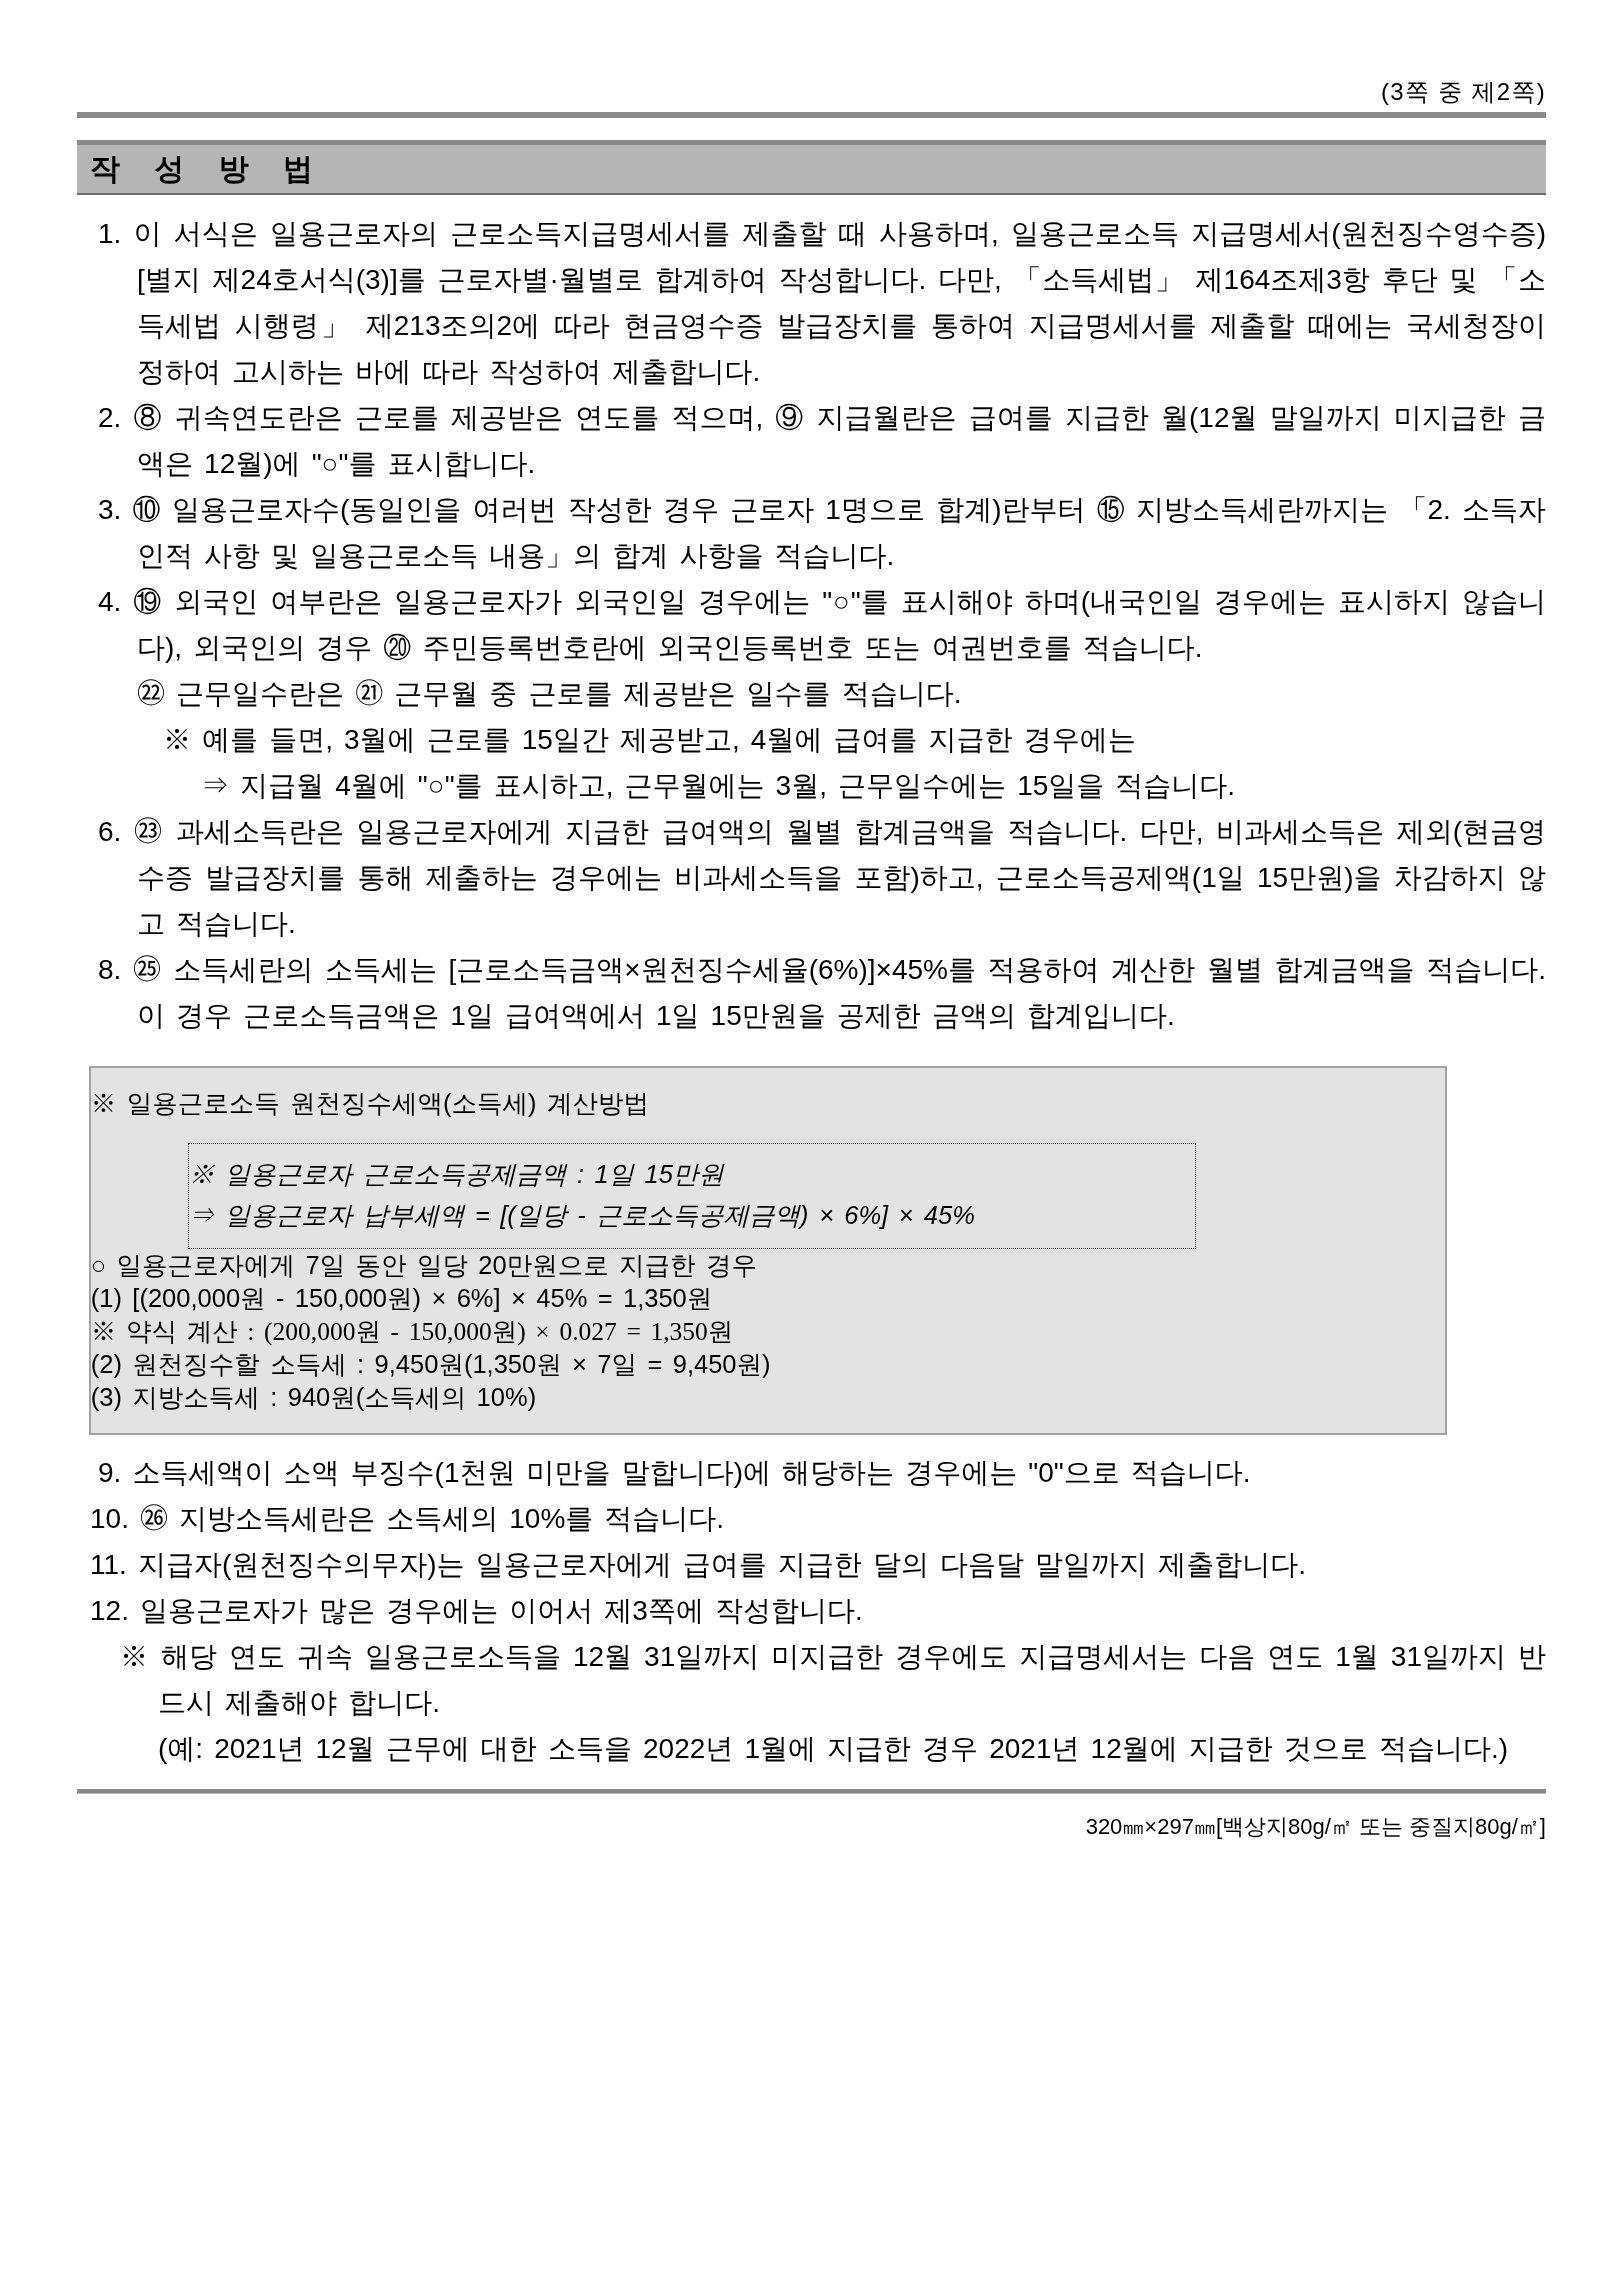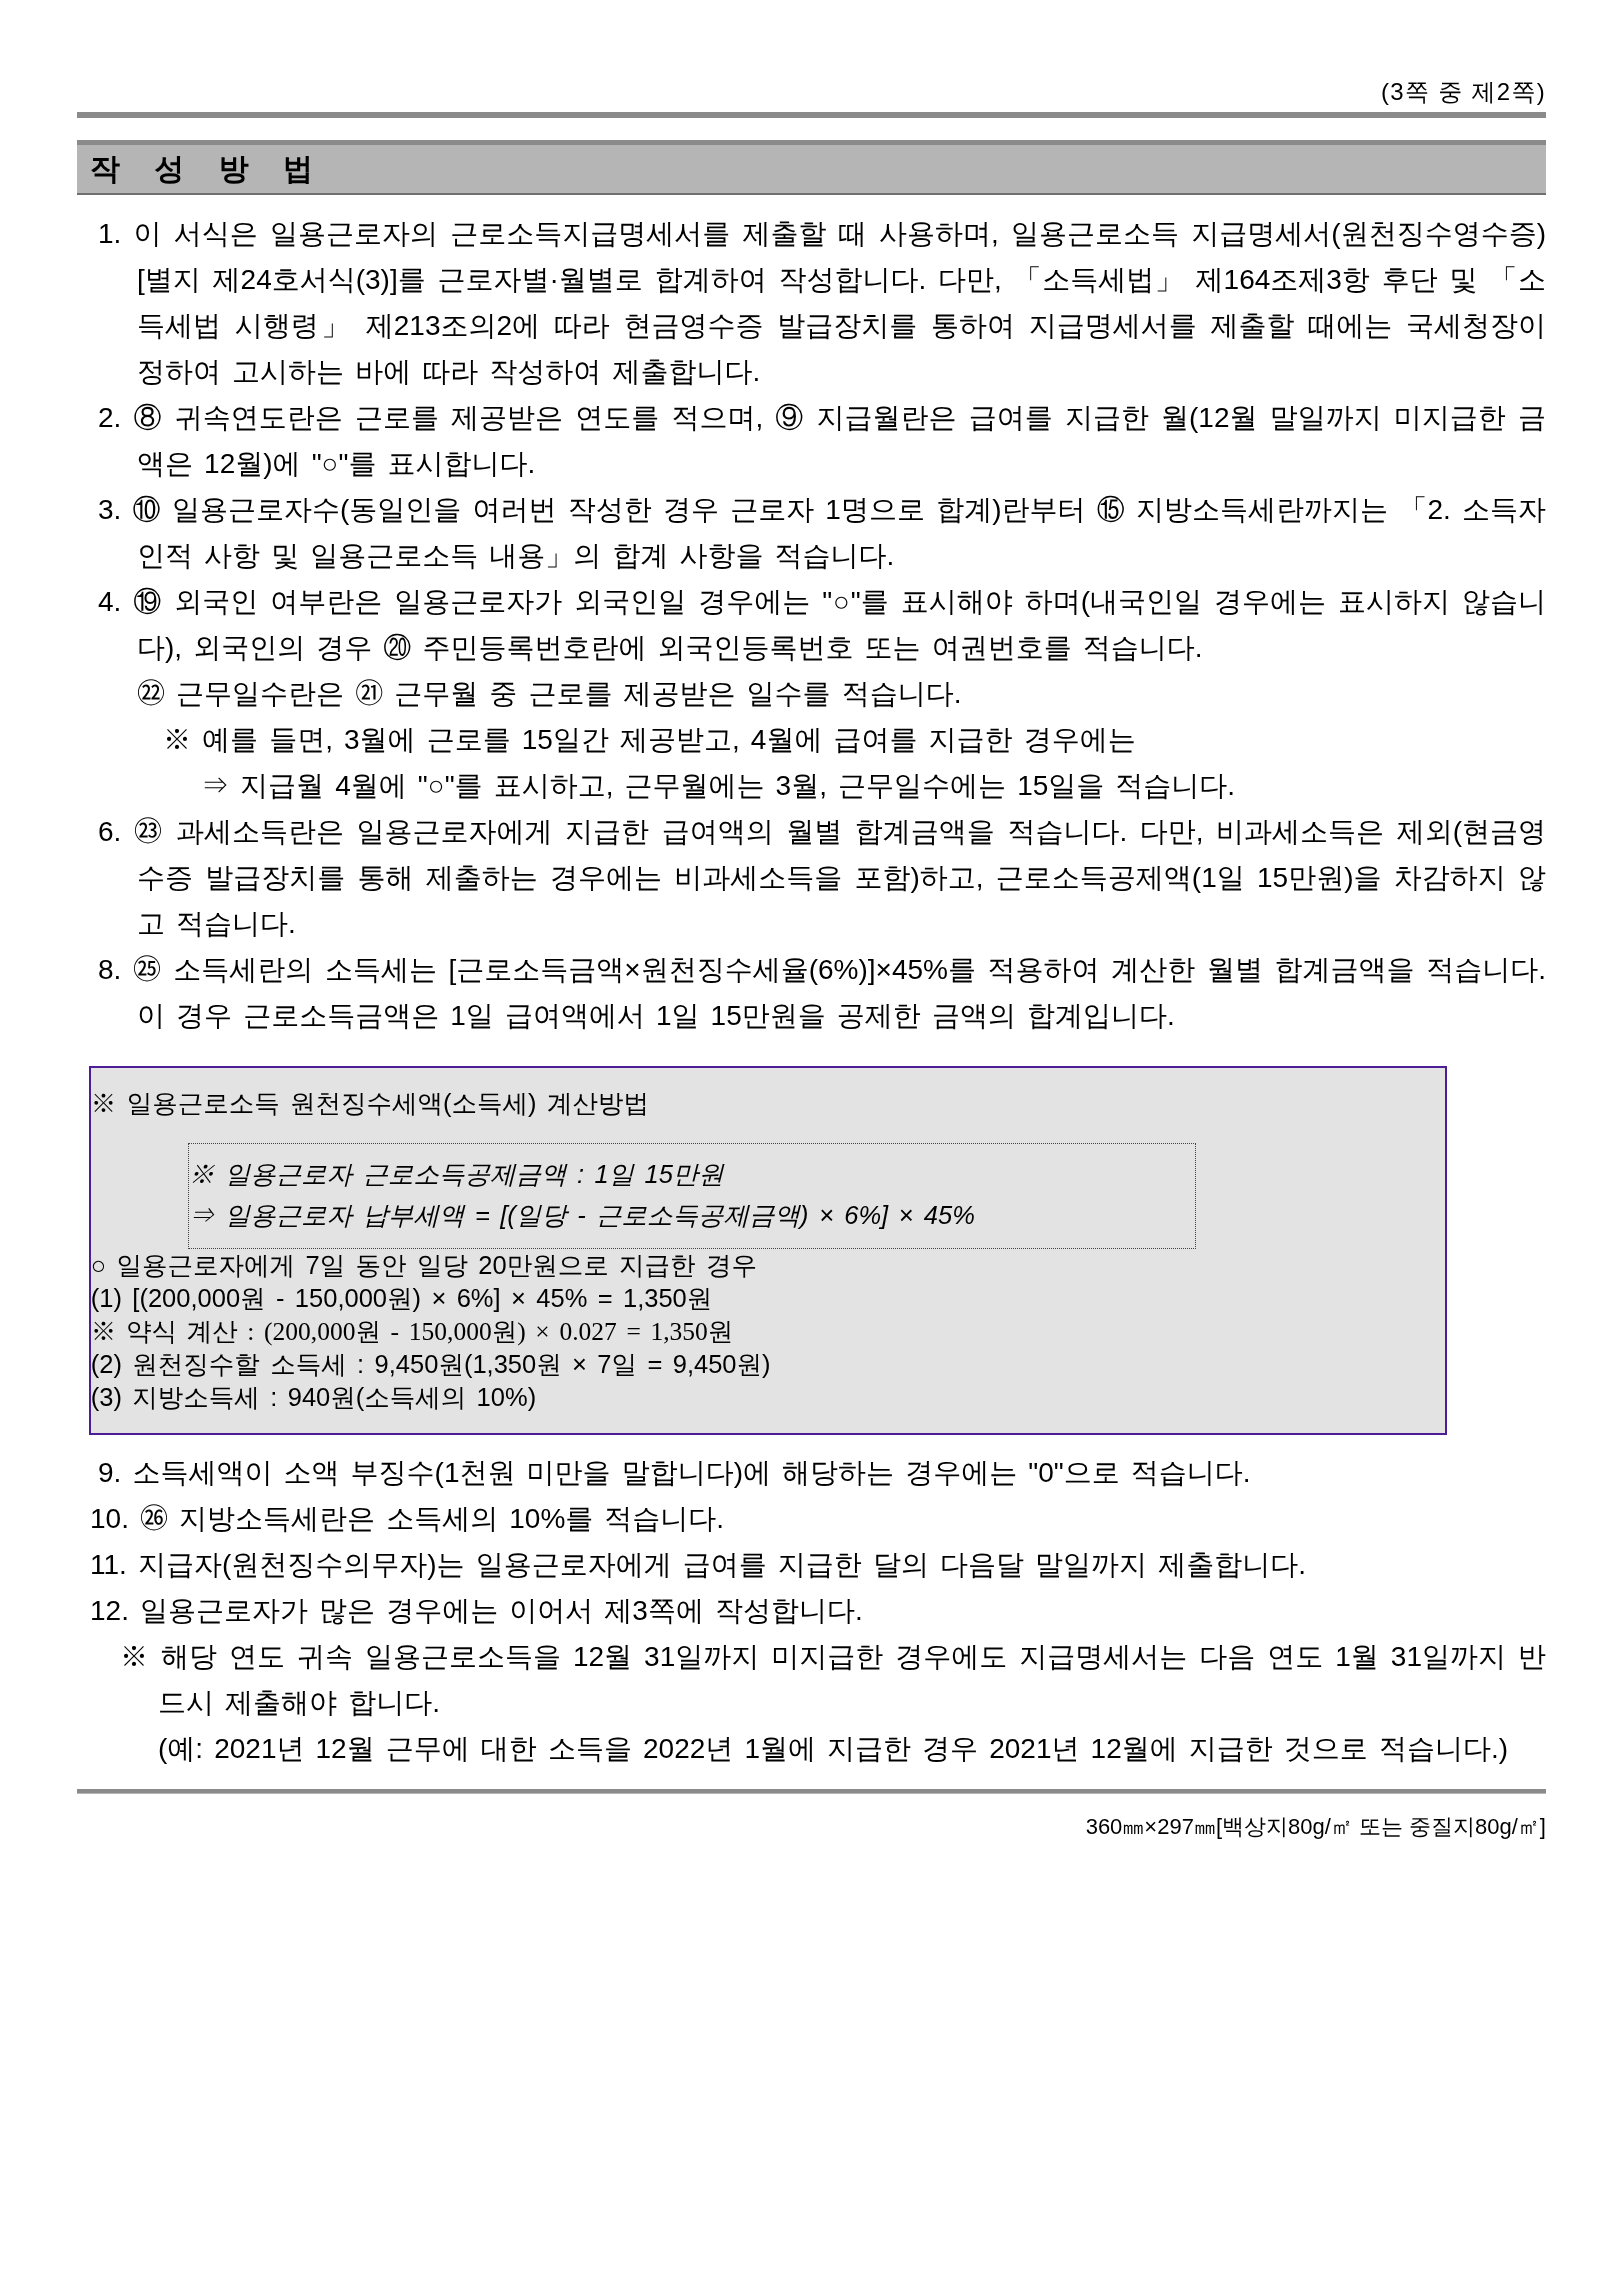--- a/index.html
+++ b/index.html
@@ -32,21 +32,21 @@
   .item  { padding-left:60px;  text-indent:-39px; }
   .item2 { padding-left:60px;  text-indent:-47px; } 
   .sub1  { padding-left:60px; }
   .sub2  { padding-left:86px; }
   .sub3  { padding-left:124px; }
   .note-item { padding-left:81px; text-indent:-38px; }
   .example-line { padding-left:81px; }
 
   .calc-box {
     margin-top:27.5px; margin-left:11.8px; width:1358px;
-    box-sizing:border-box; border:2px solid #4c1d95;
+    box-sizing:border-box; border:2px solid #a3a3a3;
     background:#e3e3e3; padding:15.7px 26px 18.3px 0;
     font-size:25.5px; line-height:33px;
   }
   .calc-heading { margin-left:38px; line-height:38px; }
   .deduction-box {
     margin-left:97px; margin-top:21px; width:1008px;
     box-sizing:border-box; border:1.3px dotted #444;
     padding:10.5px 13px 11.8px 0; font-style:italic;
   }
   .deduction-line1 { margin-left:34px; line-height:41px; }
@@ -102,16 +102,16 @@
     <p class="item">9. 소득세액이 소액 부징수(1천원 미만을 말합니다)에 해당하는 경우에는 "0"으로 적습니다.</p>
     <p class="item2">10. ㉖ 지방소득세란은 소득세의 10%를 적습니다.</p>
     <p class="item2">11. 지급자(원천징수의무자)는 일용근로자에게 급여를 지급한 달의 다음달 말일까지 제출합니다.</p>
     <p class="item2">12. 일용근로자가 많은 경우에는 이어서 제3쪽에 작성합니다.</p>
     <p class="note-item">※ 해당 연도 귀속 일용근로소득을 12월 31일까지 미지급한 경우에도 지급명세서는 다음 연도 1월 31일까지 반드시 제출해야 합니다.</p>
     <p class="example-line">(예: 2021년 12월 근무에 대한 소득을 2022년 1월에 지급한 경우 2021년 12월에 지급한 것으로 적습니다.)</p>
   </div>
 
   <div class="bottom-rule"></div>
 
-  <div class="footer-note">360㎜×297㎜[백상지80g/㎡ 또는 중질지80g/㎡]</div>
+  <div class="footer-note">320㎜×297㎜[백상지80g/㎡ 또는 중질지80g/㎡]</div>
 
 </div>
 
 
 </body></html>

